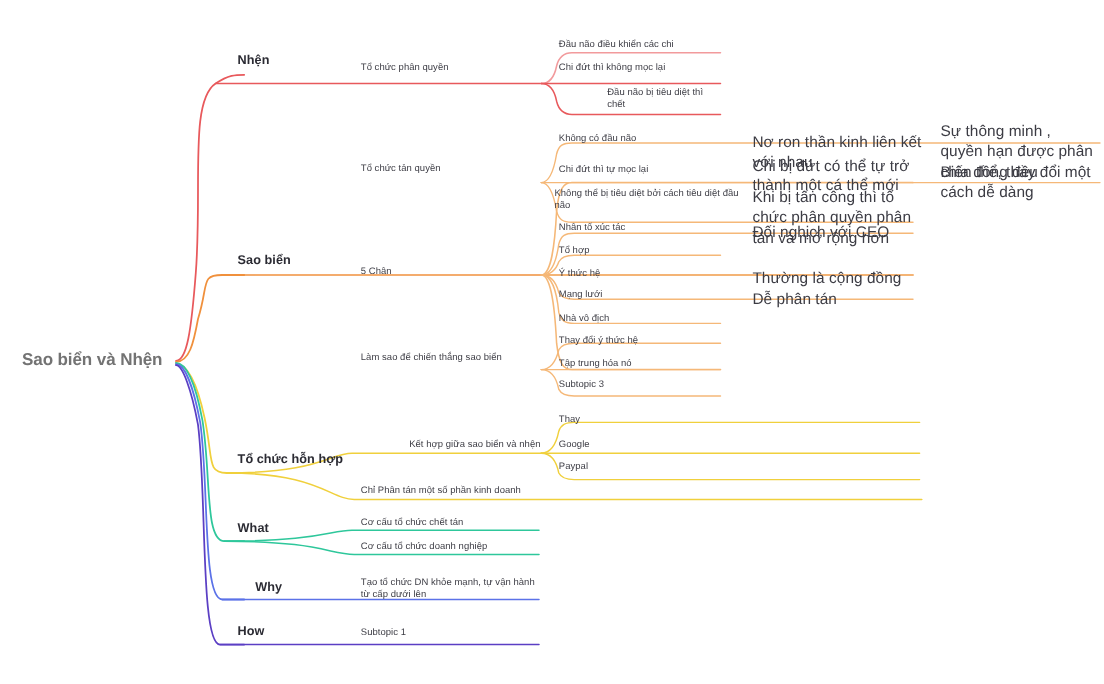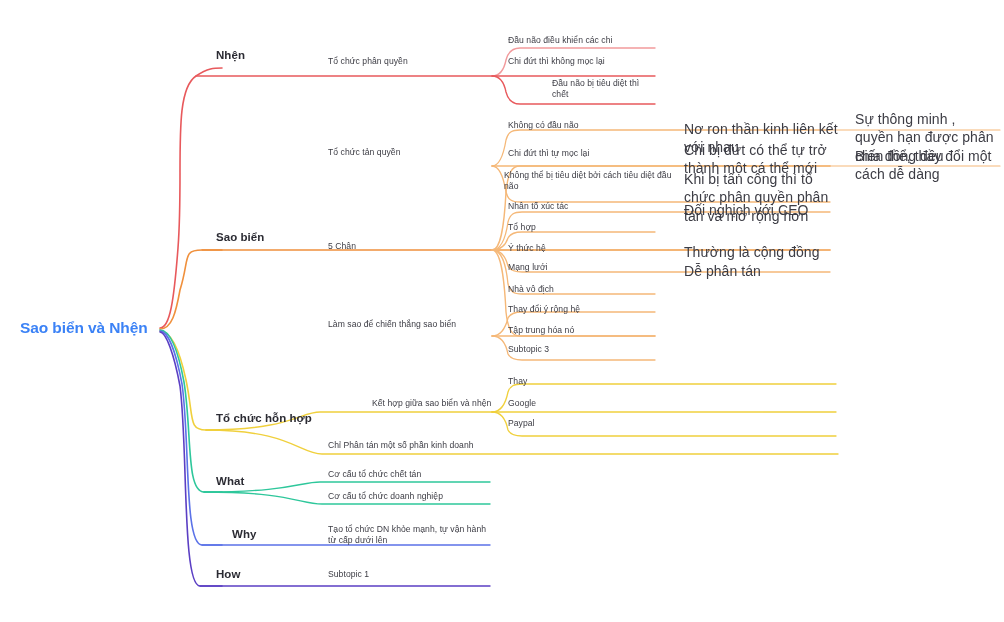--- a/index.html
+++ b/index.html
@@ -30,21 +30,21 @@
   .node {
     position: absolute;
     box-sizing: border-box;
     white-space: pre-wrap;
     line-height: 1.32;
   }
   
   .lvl-root {
     font-size: 15.5px;
     font-weight: bold;
-    color: #3b82f6;
+    color: #737373;
     letter-spacing: -0.1px;
   }
   
   .lvl-1 {
     font-size: 11.5px;
     font-weight: bold;
     color: #2b2b33;
     letter-spacing: 0.05px;
   }
   
@@ -131,21 +131,21 @@
       <div class="node lvl-2" style="left: 328px; top: 241px; width: 170px;">5 Chân</div>
       <div class="node lvl-3" style="left: 508px; top: 201px; width: 150px;">Nhân tố xúc tác</div>
       <div class="node lvl-3" style="left: 508px; top: 222px; width: 150px;">Tổ hợp</div>
       <div class="node lvl-3" style="left: 508px; top: 243px; width: 150px;">Ý thức hệ</div>
       <div class="node lvl-3" style="left: 508px; top: 262px; width: 150px;">Mạng lưới</div>
       <div class="node lvl-3" style="left: 508px; top: 284px; width: 150px;">Nhà vô địch</div>
       <div class="node lvl-4" style="left: 684px; top: 201px; width: 150px;">Đối nghịch với CEO</div>
       <div class="node lvl-4" style="left: 684px; top: 243px; width: 150px;">Thường là cộng đồng</div>
       <div class="node lvl-4" style="left: 684px; top: 262px; width: 150px;">Dễ phân tán</div>
       <div class="node lvl-2" style="left: 328px; top: 319px; width: 164px;">Làm sao để chiến thắng sao biển</div>
-      <div class="node lvl-3" style="left: 508px; top: 304px; width: 150px;">Thay đổi ý rộng hệ</div>
+      <div class="node lvl-3" style="left: 508px; top: 304px; width: 150px;">Thay đổi ý thức hệ</div>
       <div class="node lvl-3" style="left: 508px; top: 325px; width: 150px;">Tập trung hóa nó</div>
       <div class="node lvl-3" style="left: 508px; top: 344px; width: 150px;">Subtopic 3</div>
       <div class="node lvl-1" style="left: 216px; top: 411px; width: 120px;">Tổ chức hỗn hợp</div>
       <div class="node lvl-2" style="left: 328px; top: 398px; width: 176px; padding-left: 44px;">Kết hợp giữa sao biển và nhện</div>
       <div class="node lvl-3" style="left: 508px; top: 376px; width: 150px;">Thay</div>
       <div class="node lvl-3" style="left: 508px; top: 398px; width: 150px;">Google</div>
       <div class="node lvl-3" style="left: 508px; top: 418px; width: 150px;">Paypal</div>
       <div class="node lvl-2" style="left: 328px; top: 440px; width: 180px;">Chỉ Phân tán một số phần kinh doanh</div>
       <div class="node lvl-1" style="left: 216px; top: 474px; width: 110px;">What</div>
       <div class="node lvl-2" style="left: 328px; top: 469px; width: 160px;">Cơ cấu tổ chức chết tán</div>

